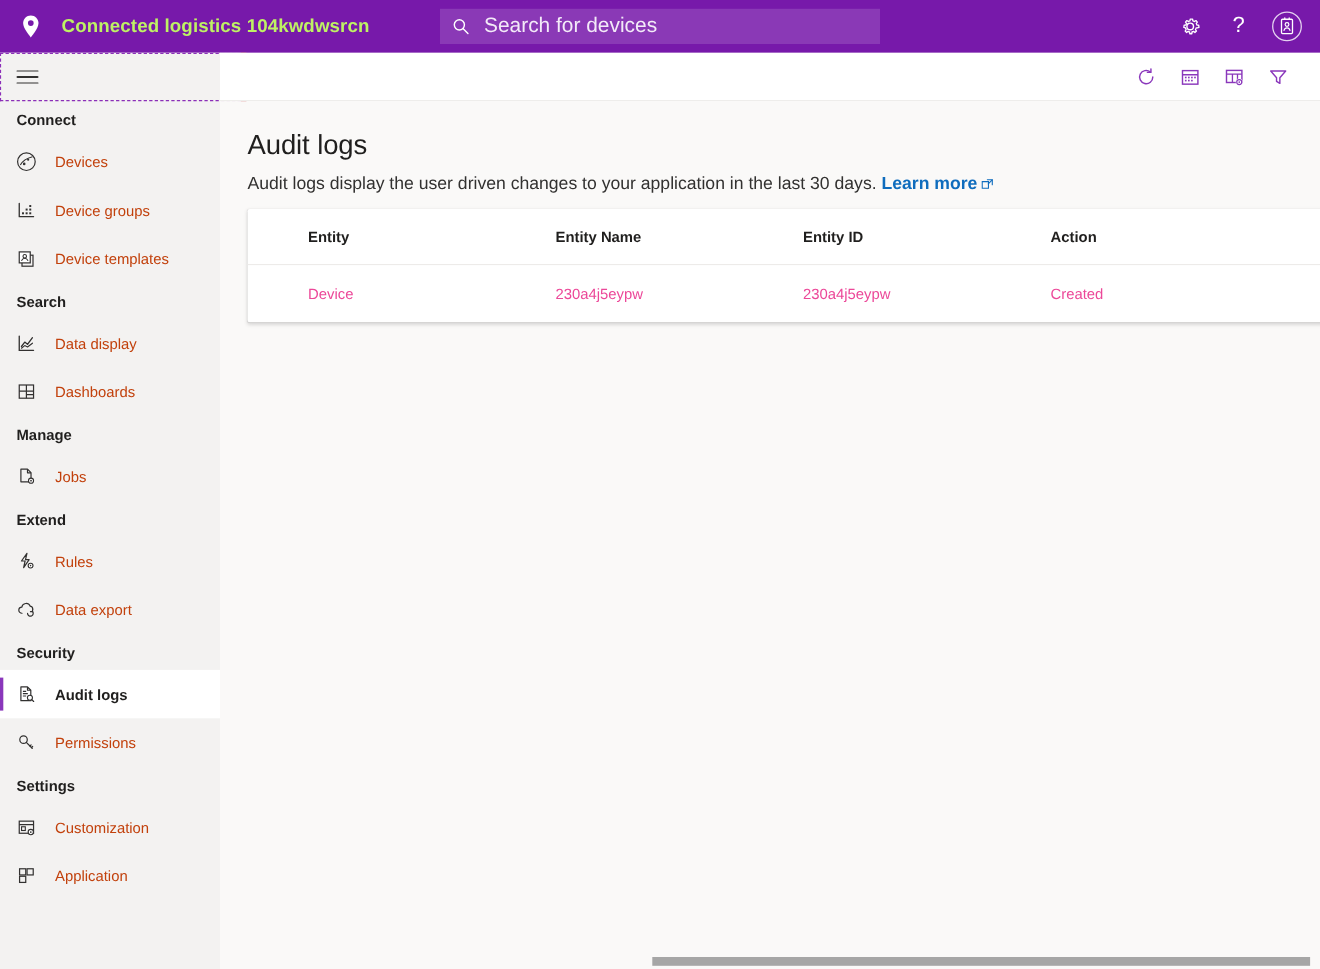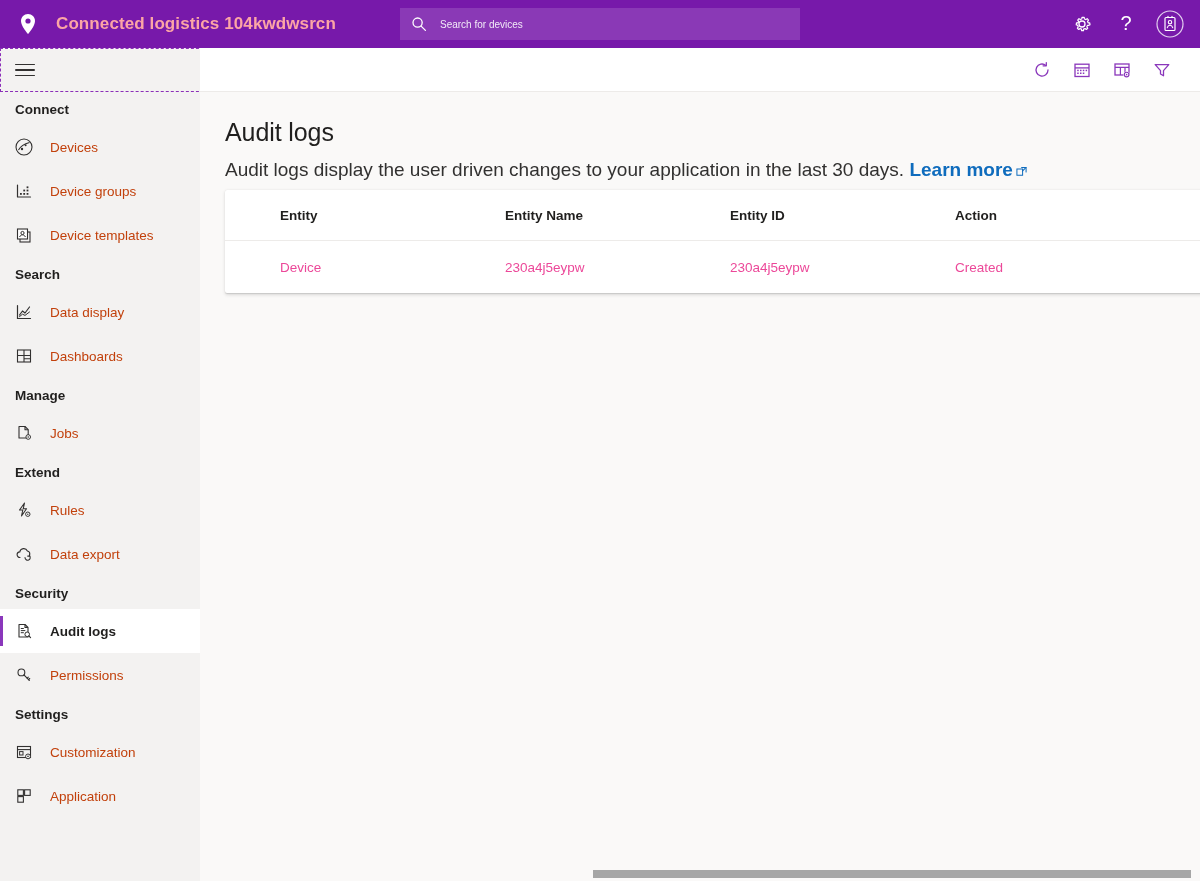--- a/index.html
+++ b/index.html
@@ -22,42 +22,42 @@
   .brand {
     display: flex; align-items: center;
     height: 48px; padding-left: 14px;
   }
   .brand-icon {
     width: 28px; height: 28px;
     display: flex; align-items: center; justify-content: center;
     color: #ffffff;
   }
   .brand-title {
-    color: #fca5a5;
+    color: #bef264;
     font-size: 17px;
     font-weight: bold;
     margin-left: 14px;
     letter-spacing: .1px;
     white-space: nowrap;
   }
   .search-wrap {
     position: absolute; left: 400px; top: 8px;
     width: 400px; height: 32px;
     background: #60219a;
     background: rgba(255,255,255,0.14);
     display: flex; align-items: center;
     padding: 0 10px;
   }
   .search-icon { width: 18px; height: 18px; color: #ffffff; display:flex; align-items:center; justify-content:center;}
   .search-input {
     flex: 1;
     border: none; outline: none; background: transparent;
     color: #ffffff;
     font-family: "Liberation Sans", sans-serif;
-    font-size: 10px;
+    font-size: 19px;
     margin-left: 10px;
   }
   .search-input::placeholder { color: #f3eaf8; opacity: 1; }
 
   .top-actions {
     position: absolute; right: 8px; top: 0;
     height: 48px; display: flex; align-items: center;
   }
   .top-btn {
     width: 44px; height: 48px;
@@ -153,21 +153,21 @@
   }
   .page-title {
     font-size: 25px;
     font-weight: normal;
     color: #201f1e;
     margin: 0;
     padding: 26px 0 0 25px;
     letter-spacing: -0.1px;
   }
   .page-desc {
-    font-size: 19px;
+    font-size: 16px;
     color: #323130;
     padding: 12px 0 0 25px;
     margin: 0;
   }
   .learn-more {
     color: #0f6cbd;
     text-decoration: none;
     font-weight: bold;
     cursor: pointer;
   }

